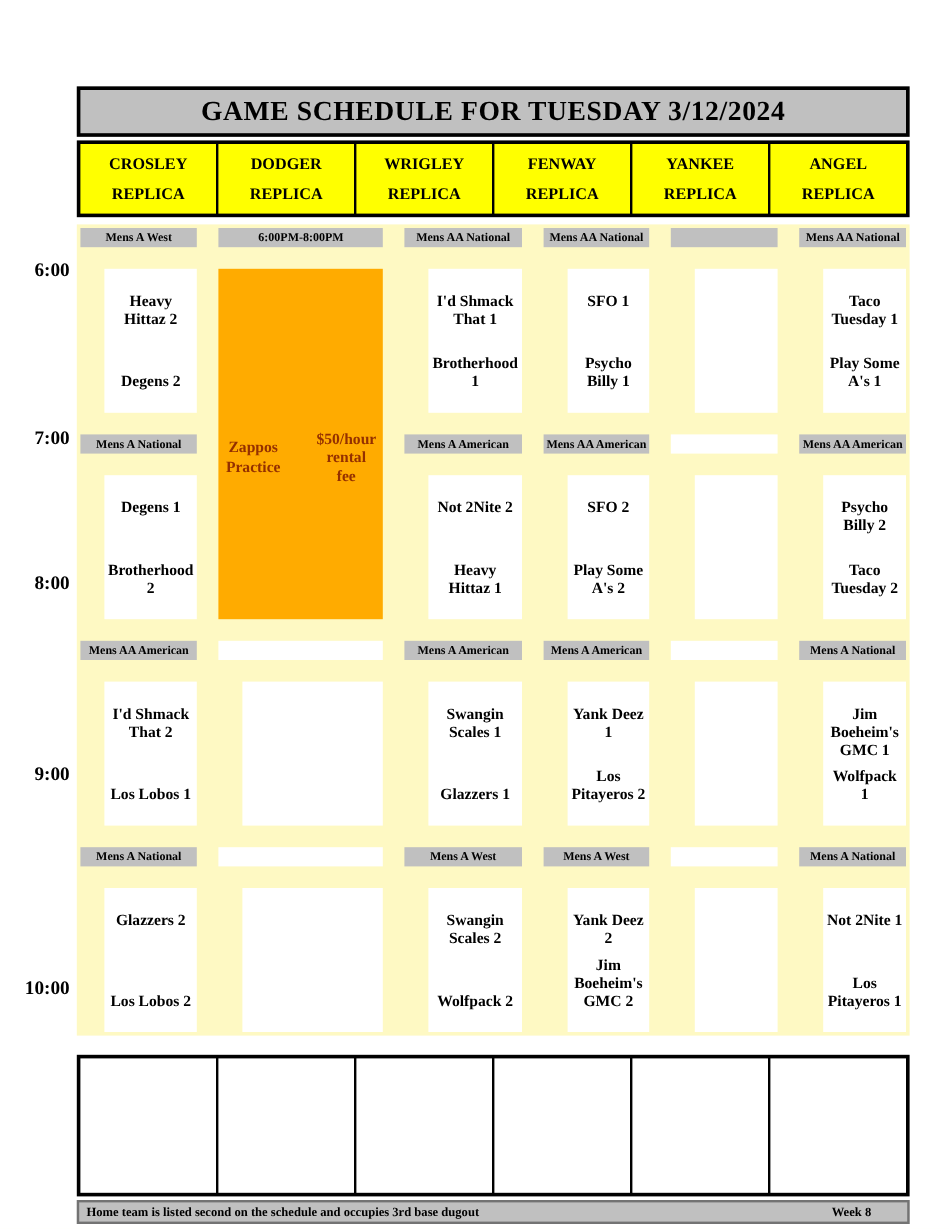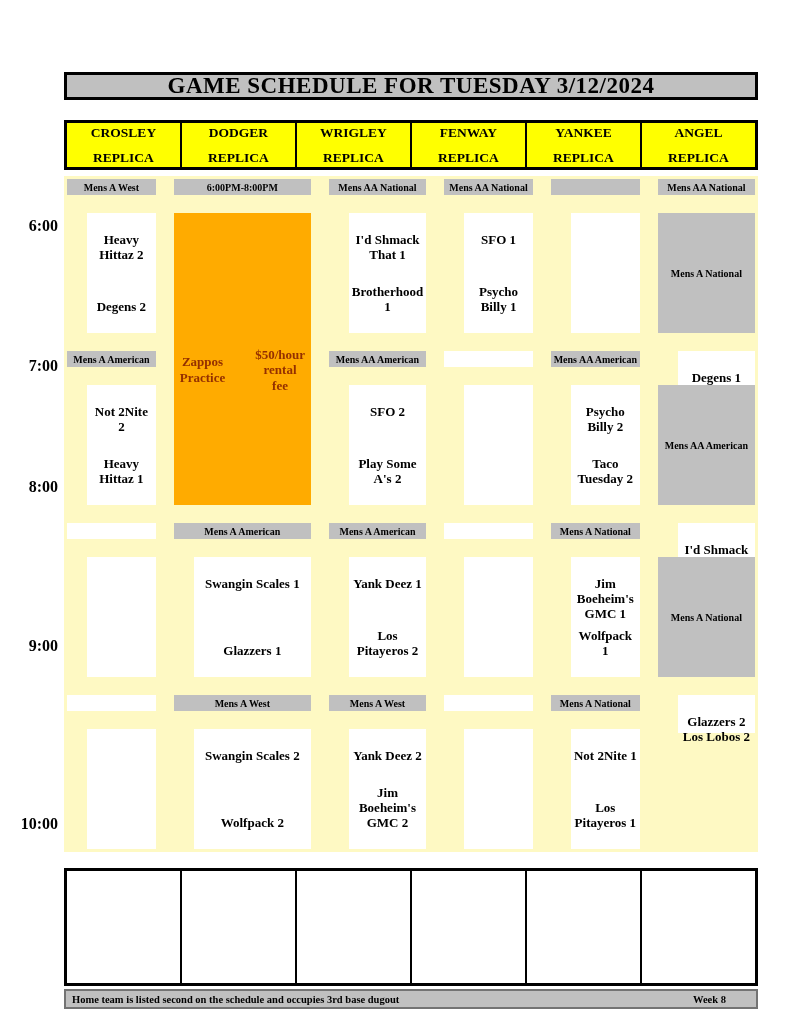--- a/index.html
+++ b/index.html
@@ -2,31 +2,31 @@
 <html style="--title-bg: #C0C0C0; --header-bg: #FFFF00; --division-bg: #C0C0C0; --practice-bg: #FFAB00; --practice-text: #943000; --grid-border: #000000;"><head>
 <meta charset="utf-8">
 <style>
   * { margin:0; padding:0; box-sizing:border-box; }
   html,body { width:791px; height:1024px; background:#ffffff; overflow:hidden; }
   body { font-family:"Liberation Serif", serif; color:#000; position:relative; }
 
   .sheet { position:absolute; left:64px; top:72px; width:694px; }
 
   .title-bar {
-    height:28px; background:var(--title-bg,#C0C0C0); border:3px solid #000;
+    height:42px; background:var(--title-bg,#C0C0C0); border:3px solid #000;
     display:flex; align-items:center; justify-content:center;
-    font-size:23px; font-weight:bold; letter-spacing:0.5px; margin-bottom:20px;
+    font-size:23px; font-weight:bold; letter-spacing:0.5px; margin-bottom:3px;
   }
 
   .header-row {
     background:#000; padding:3px; margin-bottom:6px;
     display:grid; grid-template-columns:repeat(6,1fr); gap:2px;
   }
   .header-cell {
-    background:var(--header-bg,#FFFF00); height:44px;
+    background:var(--header-bg,#FFFF00); height:58px;
     display:flex; flex-direction:column; align-items:center; justify-content:center; gap:9px;
     font-weight:bold; font-size:13.5px; text-align:center;
   }
 
   .main-grid {
     background:#fef9c3; padding:3px;
     display:grid; grid-template-columns:repeat(6,1fr);
     grid-template-rows:16px 120px 16px 120px 16px 120px 16px 120px; gap:18px;
   }
   .div-cell {
@@ -128,20 +128,24 @@
       <span>Brotherhood 1</span>
     </div>
     <div class="game-cell">
       <span>SFO 1</span>
       <span>Psycho Billy 1</span>
     </div>
     <div class="game-cell">
       <span></span>
       <span></span>
     </div>
+    <div class="game-cell">
+      <span>Taco Tuesday 1</span>
+      <span>Play Some A's 1</span>
+    </div>
 
     <div class="div-cell">Mens A National</div>
     <div class="div-cell">Mens A American</div>
     <div class="div-cell">Mens AA American</div>
     <div class="div-cell white"></div>
     <div class="div-cell">Mens AA American</div>
 
     <div class="game-cell">
       <span>Degens 1</span>
       <span>Brotherhood 2</span>

